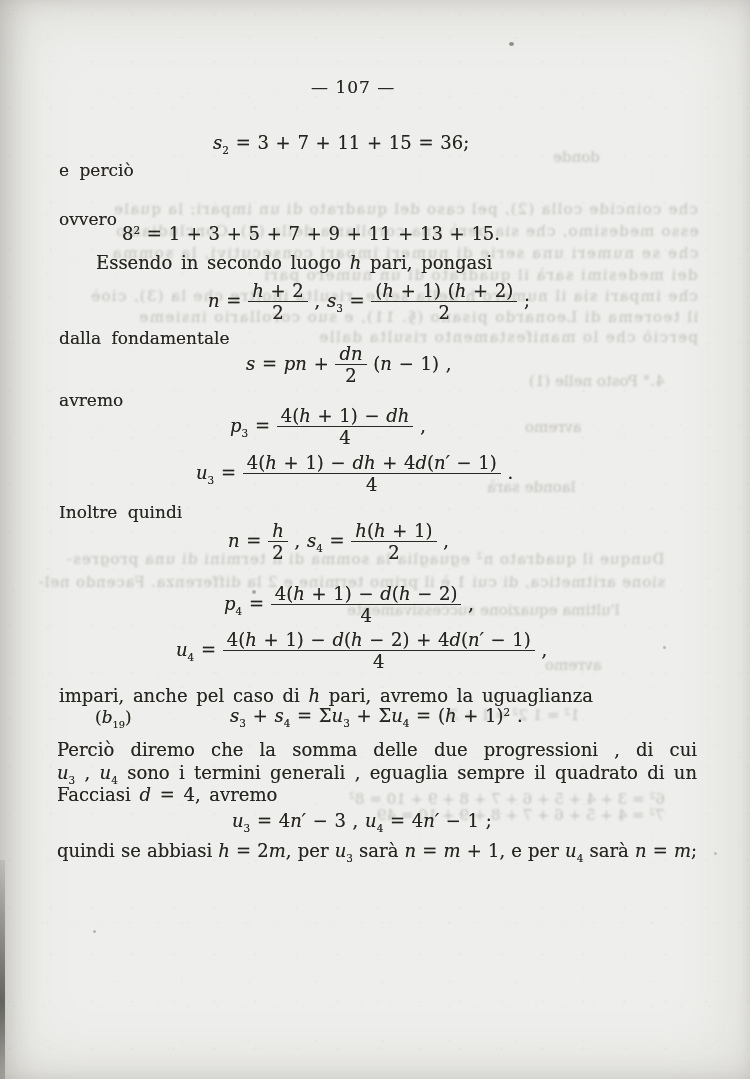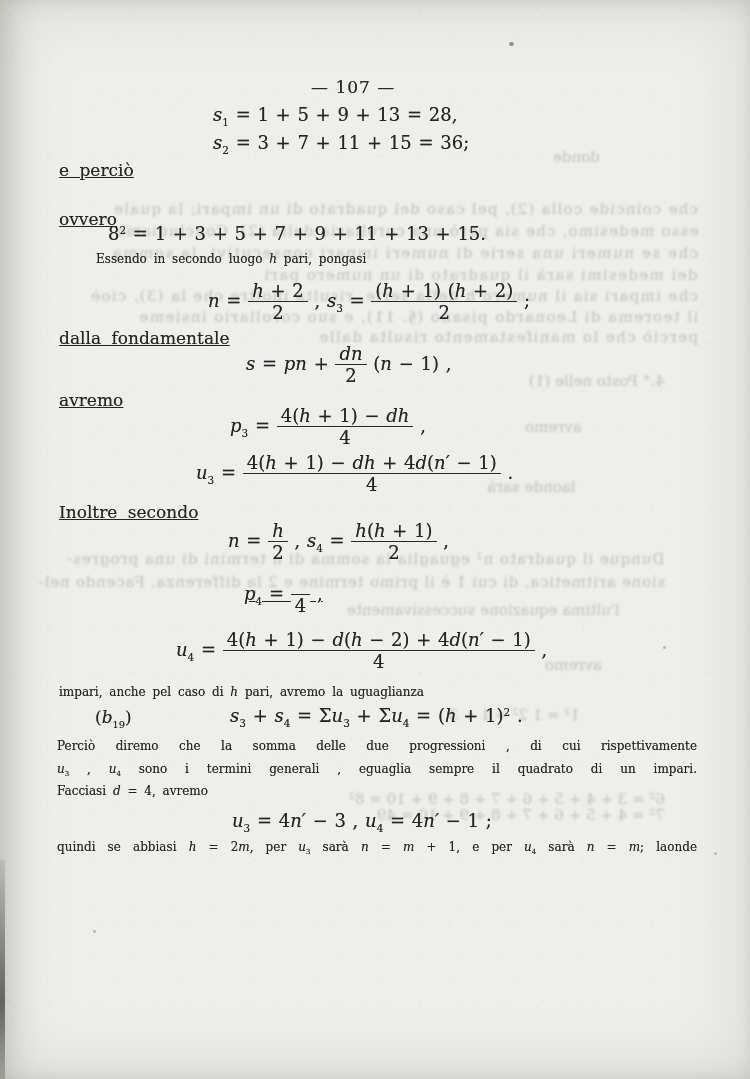--- a/index.html
+++ b/index.html
@@ -12,22 +12,22 @@
     background-image:
       radial-gradient(circle at 23% 31%, rgba(90,85,70,0.030) 0 1px, transparent 1.6px),
       radial-gradient(circle at 71% 64%, rgba(90,85,70,0.028) 0 1px, transparent 1.6px),
       radial-gradient(circle at 48% 12%, rgba(90,85,70,0.026) 0 1px, transparent 1.6px);
     background-size:41px 47px, 67px 59px, 29px 83px;
     font-family:"DejaVu Serif","Liberation Serif",serif;
     color:#26241f;
     box-shadow:inset 0 0 70px rgba(125,118,100,0.20), inset 16px 0 34px -12px rgba(80,78,70,0.30), inset -6px 0 18px -8px rgba(80,78,70,0.12);
   }
   .pn{position:absolute;font-size:17px;letter-spacing:1px;}
-  .label{position:absolute;font-size:17px;word-spacing:5px;white-space:nowrap;text-decoration:underline;}
-  .bl{position:absolute;font-size:12px;word-spacing:3px;white-space:nowrap;}
+  .label{position:absolute;font-size:17px;word-spacing:5px;white-space:nowrap;}
+  .bl{position:absolute;font-size:18px;word-spacing:3px;white-space:nowrap;}
   .just{width:640px;height:23px;overflow:hidden;text-align:justify;white-space:normal;word-spacing:normal;}
   .just::after{content:"";display:inline-block;width:100%;height:0;}
   .eq{position:absolute;font-size:18px;white-space:nowrap;word-spacing:1px;line-height:1.25;
       text-shadow:0 0 0.5px rgba(30,28,24,0.55);}
   .pn,.label,.bl{text-shadow:0 0 0.5px rgba(30,28,24,0.5);}
   .it{font-style:italic;}
   .sub{font-size:58%;vertical-align:-0.5em;letter-spacing:0;}
   .sup{font-size:58%;vertical-align:0.55em;letter-spacing:0;}
   .frac{display:inline-block;vertical-align:-0.68em;text-align:center;line-height:1.18;}
   .frac .num,.frac .den{display:block;padding:0 4px;}
@@ -63,43 +63,42 @@
     <div class="bleed" style="top:656px;right:148px;">avremo</div>
     <div class="bleed" style="top:706px;right:170px;">1² = 1   2² = 1 + 3</div>
     <div class="bleed" style="top:790px;right:85px;">6² = 3 + 4 + 5 + 6 + 7 + 8 + 9 + 10 = 8²</div>
     <div class="bleed" style="top:806px;right:85px;">7² = 4 + 5 + 6 + 7 + 8 + 9 + 10 = 49</div>
   </div>
 
   <div class="content">
 
     <div class="pn" style="left:311px;top:77px;">— 107 —</div>
 
-    <div class="eq" style="left:213px;top:104px;"><span class="it">s</span><span class="sub">1</span><span> = 1 + 5 +  9 + 13 = 28,</span></div>
     <div class="eq" style="left:213px;top:132px;"><span class="it">s</span><span class="sub">2</span><span> = 3 + 7 + 11 + 15 = 36;</span></div>
 
     <div class="label" style="left:59px;top:160px;">e perciò</div>
 
     <div class="label" style="left:59px;top:209px;">ovvero</div>
-    <div class="eq" style="left:108px;top:223px;text-align:center;"><span>8</span><span class="sup">2</span><span> = 1 + 3 + 5 + 7 + 9 + 11 + 13 + 15.</span></div>
+    <div class="eq" style="left:122px;top:223px;text-align:center;"><span>8</span><span class="sup">2</span><span> = 1 + 3 + 5 + 7 + 9 + 11 + 13 + 15.</span></div>
 
     <div class="bl" style="left:96px;top:252px;"><span>Essendo in secondo luogo </span><span class="it">h</span><span> pari, pongasi</span></div>
 
     <div class="eq" style="left:208px;top:280px;"><span class="it">n</span><span> = </span><span class="frac"><span class="num"><span class="it">h</span><span> + 2</span></span><span class="den"><span>2</span></span></span><span> ,   </span><span class="it">s</span><span class="sub">3</span><span> = </span><span class="frac"><span class="num"><span>(</span><span class="it">h</span><span> + 1) (</span><span class="it">h</span><span> + 2)</span></span><span class="den"><span>2</span></span></span><span> ;</span></div>
 
     <div class="label" style="left:59px;top:328px;">dalla fondamentale</div>
     <div class="eq" style="left:246px;top:343px;"><span class="it">s</span><span> = </span><span class="it">pn</span><span> + </span><span class="frac"><span class="num"><span class="it">dn</span></span><span class="den"><span>2</span></span></span><span> (</span><span class="it">n</span><span> − 1) ,</span></div>
 
     <div class="label" style="left:59px;top:390px;">avremo</div>
     <div class="eq" style="left:230px;top:405px;"><span class="it">p</span><span class="sub">3</span><span> = </span><span class="frac"><span class="num"><span>4(</span><span class="it">h</span><span> + 1) − </span><span class="it">dh</span></span><span class="den"><span>4</span></span></span><span> ,</span></div>
     <div class="eq" style="left:196px;top:452px;"><span class="it">u</span><span class="sub">3</span><span> = </span><span class="frac"><span class="num"><span>4(</span><span class="it">h</span><span> + 1) − </span><span class="it">dh</span><span> + 4</span><span class="it">d</span><span>(</span><span class="it">n′</span><span> − 1)</span></span><span class="den"><span>4</span></span></span><span> .</span></div>
 
-    <div class="label" style="left:59px;top:502px;">Inoltre secondo</div>
+    <div class="label" style="left:59px;top:502px;">Inoltre quindi</div>
     <div class="eq" style="left:228px;top:520px;"><span class="it">n</span><span> = </span><span class="frac"><span class="num"><span class="it">h</span></span><span class="den"><span>2</span></span></span><span> ,   </span><span class="it">s</span><span class="sub">4</span><span> = </span><span class="frac"><span class="num"><span class="it">h</span><span>(</span><span class="it">h</span><span> + 1)</span></span><span class="den"><span>2</span></span></span><span> ,</span></div>
 
-    <div class="eq" style="left:244px;top:583px;text-decoration:underline;"><span class="it">p</span><span class="sub">4</span><span> = </span><span class="frac"><span class="den"><span>4</span></span></span><span> ,</span></div>
+    <div class="eq" style="left:224px;top:583px;"><span class="it">p</span><span class="sub">4</span><span> = </span><span class="frac"><span class="num"><span>4(</span><span class="it">h</span><span> + 1) − </span><span class="it">d</span><span>(</span><span class="it">h</span><span> − 2)</span></span><span class="den"><span>4</span></span></span><span> ,</span></div>
     <div class="eq" style="left:176px;top:629px;"><span class="it">u</span><span class="sub">4</span><span> = </span><span class="frac"><span class="num"><span>4(</span><span class="it">h</span><span> + 1) − </span><span class="it">d</span><span>(</span><span class="it">h</span><span> − 2) + 4</span><span class="it">d</span><span>(</span><span class="it">n′</span><span> − 1)</span></span><span class="den"><span>4</span></span></span><span> ,</span></div>
 
     <div class="bl" style="left:59px;top:685px;"><span>impari, anche pel caso di </span><span class="it">h</span><span> pari, avremo la uguaglianza</span></div>
 
     <div class="eq" style="left:95px;top:707px;font-size:17px;"><span>(</span><span class="it">b</span><span class="sub">19</span><span>)</span></div>
     <div class="eq" style="left:230px;top:705px;"><span class="it">s</span><span class="sub">3</span><span> + </span><span class="it">s</span><span class="sub">4</span><span> = Σ</span><span class="it">u</span><span class="sub">3</span><span> + Σ</span><span class="it">u</span><span class="sub">4</span><span> = (</span><span class="it">h</span><span> + 1)</span><span class="sup">2</span><span> .</span></div>
 
     <div class="bl just" style="left:57px;top:739px;"><span>Perciò diremo che la somma delle due progressioni , di cui rispettivamente</span></div>
     <div class="bl just" style="left:57px;top:762px;"><span class="it">u</span><span class="sub">3</span><span> , </span><span class="it">u</span><span class="sub">4</span><span> sono i termini generali , eguaglia sempre il quadrato di un impari.</span></div>
     <div class="bl" style="left:57px;top:784px;"><span>Facciasi </span><span class="it">d</span><span> = 4, avremo</span></div>

